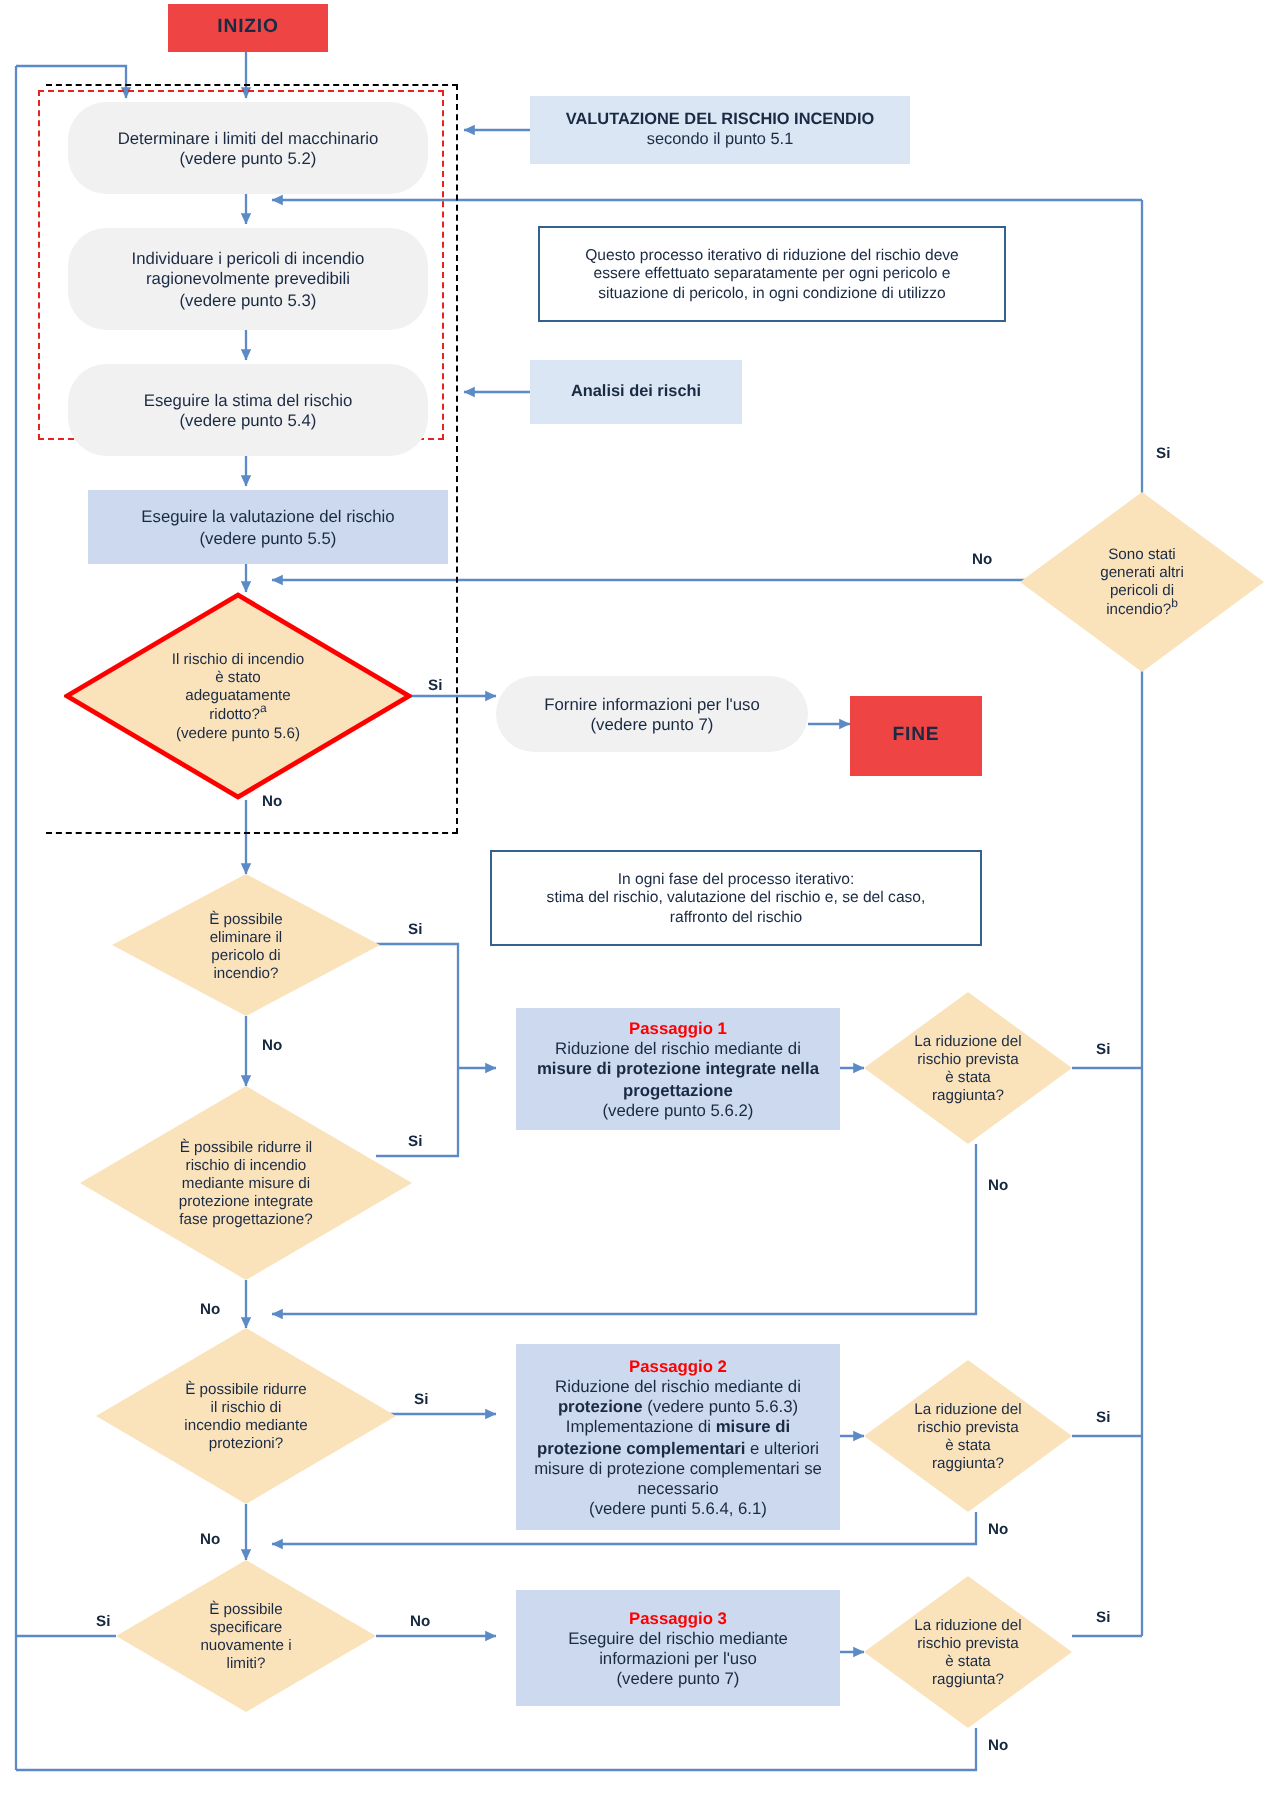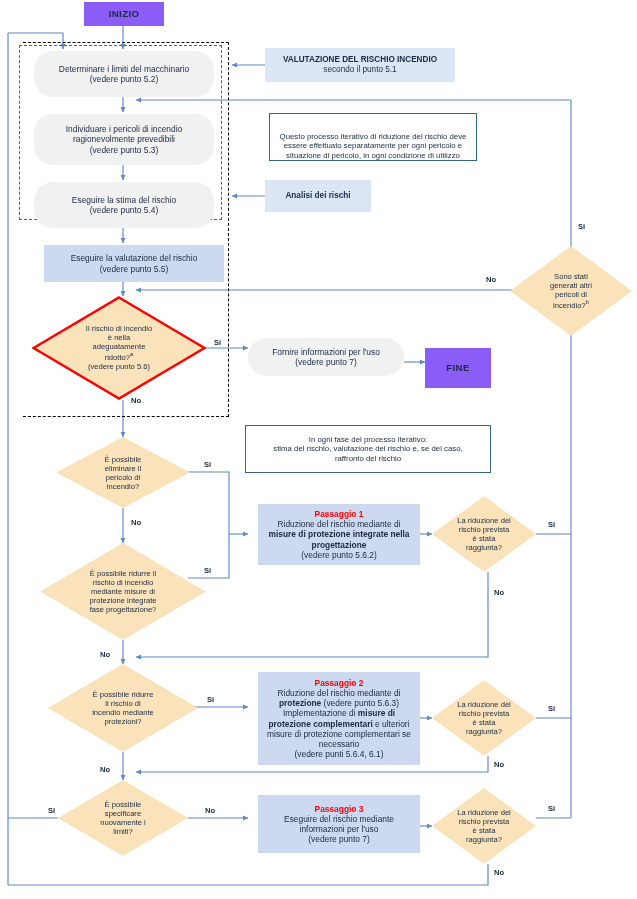--- a/index.html
+++ b/index.html
@@ -30,21 +30,21 @@
     color: #1a2a43;
     line-height: 1.22;
   }
   .proc {
     font-size: 8.4px;
     padding: 3px 5px;
   }
   .proc-grey  { background: #f1f1f1; border-radius: 19px; }
   .proc-blue  { background: #ccd9ef; margin-left: 10px; }
   .term {
-    background: #8b5cf6;
+    background: #ef4444;
     font-size: 9.6px;
     font-weight: bold;
     letter-spacing: .4px;
   }
   .note-blue {
     background: #dae6f3;
     font-size: 8.2px;
   }
   .note-blue.strongtitle { font-weight: bold; }
   .note-outline {
@@ -222,21 +222,21 @@
     </div>
   </div>
 
   <div class="node note-blue" style="left:265px; top:48px; width:190px; height:34px;">
     <div>
       <div class="b">VALUTAZIONE DEL RISCHIO INCENDIO</div>
       <div>secondo il punto 5.1</div>
     </div>
   </div>
 
-  <div class="node note-outline" style="left:269px; top:113px; width:208px; height:48px;align-items:flex-end;">
+  <div class="node note-outline" style="left:269px; top:113px; width:234px; height:48px;">
     <div>
       <div>Questo processo iterativo di riduzione del rischio deve</div>
       <div>essere effettuato separatamente per ogni pericolo e</div>
       <div>situazione di pericolo, in ogni condizione di utilizzo</div>
     </div>
   </div>
 
   <div class="node note-blue strongtitle" style="left:265px; top:180px; width:106px; height:32px;">
     <span>Analisi dei rischi</span>
   </div>
@@ -286,21 +286,21 @@
       <div>(vedere punto 7)</div>
     </div>
   </div>
 
   <div class="dia" style="left:32px; top:296px; width:174px; height:104px;">
     <svg class="shape" viewBox="0 0 174 104" preserveAspectRatio="none">
       <polygon points="87,1.5 172.5,52 87,102.5 1.5,52" fill="#fae3bb" stroke="#ff0000" stroke-width="2.4"></polygon>
     </svg>
     <div class="txt">
       <div>Il rischio di incendio</div>
-      <div>è nella</div>
+      <div>è stato</div>
       <div>adeguatamente</div>
       <div><span>ridotto?</span><sup>a</sup></div>
       <div>(vedere punto 5.6)</div>
     </div>
   </div>
 
   <div class="dia" style="left:510px; top:246px; width:122px; height:90px;">
     <svg class="shape" viewBox="0 0 122 90" preserveAspectRatio="none">
       <polygon points="61,0 122,45 61,90 0,45" fill="#fae3bb"></polygon>
     </svg>

